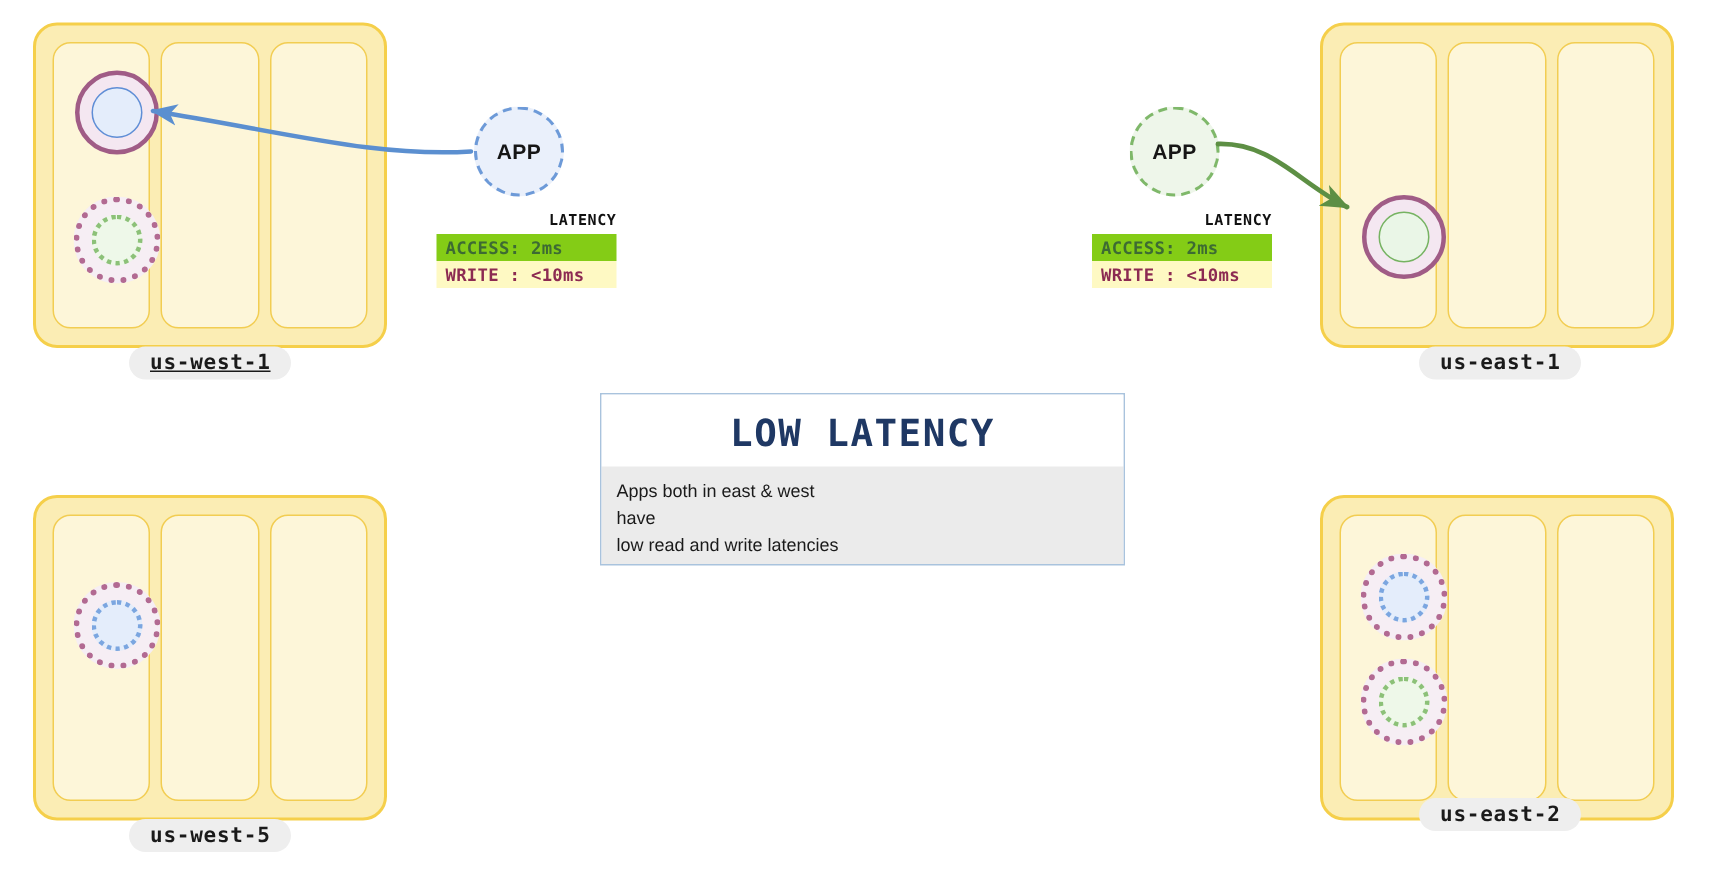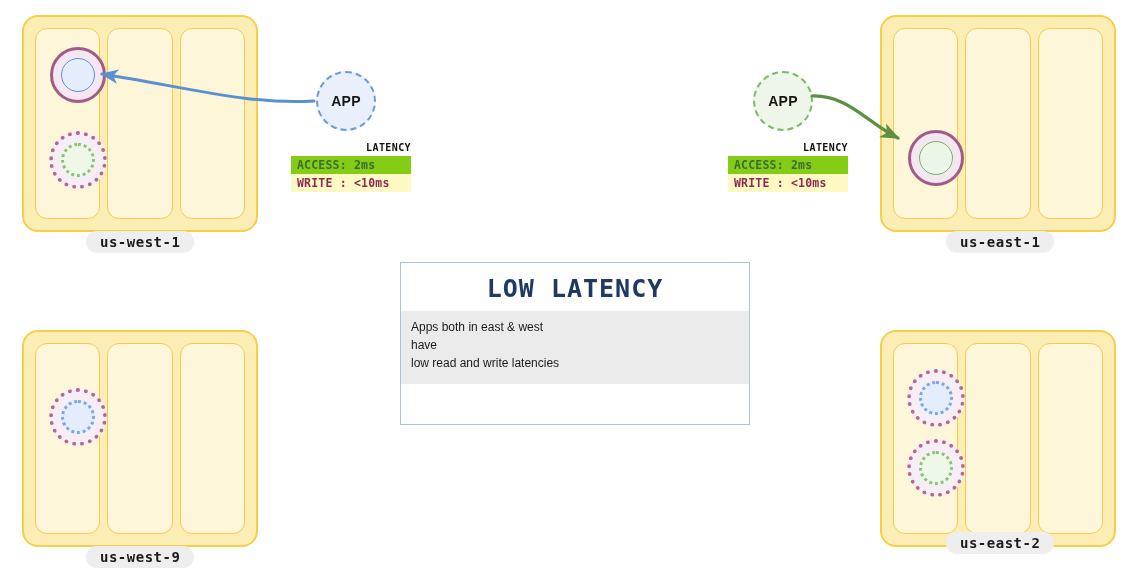--- a/index.html
+++ b/index.html
@@ -165,21 +165,21 @@
     <div class="replica solid" style="left:14px; top:18px;">
       <div class="inner blue-solid"></div>
     </div>
     <div class="replica dotted" style="left:13px; top:102px;">
       <div class="inner green-dot"></div>
     </div>
   </div>
   <div class="az"></div>
   <div class="az"></div>
 </div>
-<div class="region-label" style="left:86px; top:231px;">us-west-1</div>
+<div class="region-label" style="left:86px; top:231px;text-decoration:underline;">us-west-1</div>
 
 <div class="region" style="left:880px; top:15px; width:236px; height:217px;">
   <div class="az">
     <div class="replica solid" style="left:14px; top:101px;">
       <div class="inner green-solid"></div>
     </div>
   </div>
   <div class="az"></div>
   <div class="az"></div>
 </div>
@@ -187,21 +187,21 @@
 
 <div class="region" style="left:22px; top:330px; width:236px; height:217px;">
   <div class="az">
     <div class="replica dotted" style="left:13px; top:44px;">
       <div class="inner blue-dot"></div>
     </div>
   </div>
   <div class="az"></div>
   <div class="az"></div>
 </div>
-<div class="region-label" style="left:86px; top:546px;">us-west-9</div>
+<div class="region-label" style="left:86px; top:546px;">us-west-5</div>
 
 <div class="region" style="left:880px; top:330px; width:236px; height:217px;">
   <div class="az">
     <div class="replica dotted" style="left:13px; top:25px;">
       <div class="inner blue-dot"></div>
     </div>
     <div class="replica dotted" style="left:13px; top:95px;">
       <div class="inner green-dot"></div>
     </div>
   </div>
@@ -221,21 +221,21 @@
 
 <div class="app green" style="left:753px; top:71px;">
   <span>APP</span>
 </div>
 <div class="latency-block" style="left:728px; top:142px; width:120px;">
   <div class="latency-title">LATENCY</div>
   <div class="latency-row access">ACCESS: 2ms</div>
   <div class="latency-row write">WRITE : &lt;10ms</div>
 </div>
 
-<div class="callout" style="left:400px; top:262px; width:350px; height:163px;">
+<div class="callout" style="left:400px; top:262px; width:350px; height:115px;">
   <div class="callout-header">LOW LATENCY</div>
   <div class="callout-body">
     <div>Apps both in east &amp; west</div>
     <div>have</div>
     <div>low read and write latencies</div>
   </div>
 </div>
 
 <svg class="arrows" viewBox="0 0 1146 588" xmlns="http://www.w3.org/2000/svg">
   <defs>

